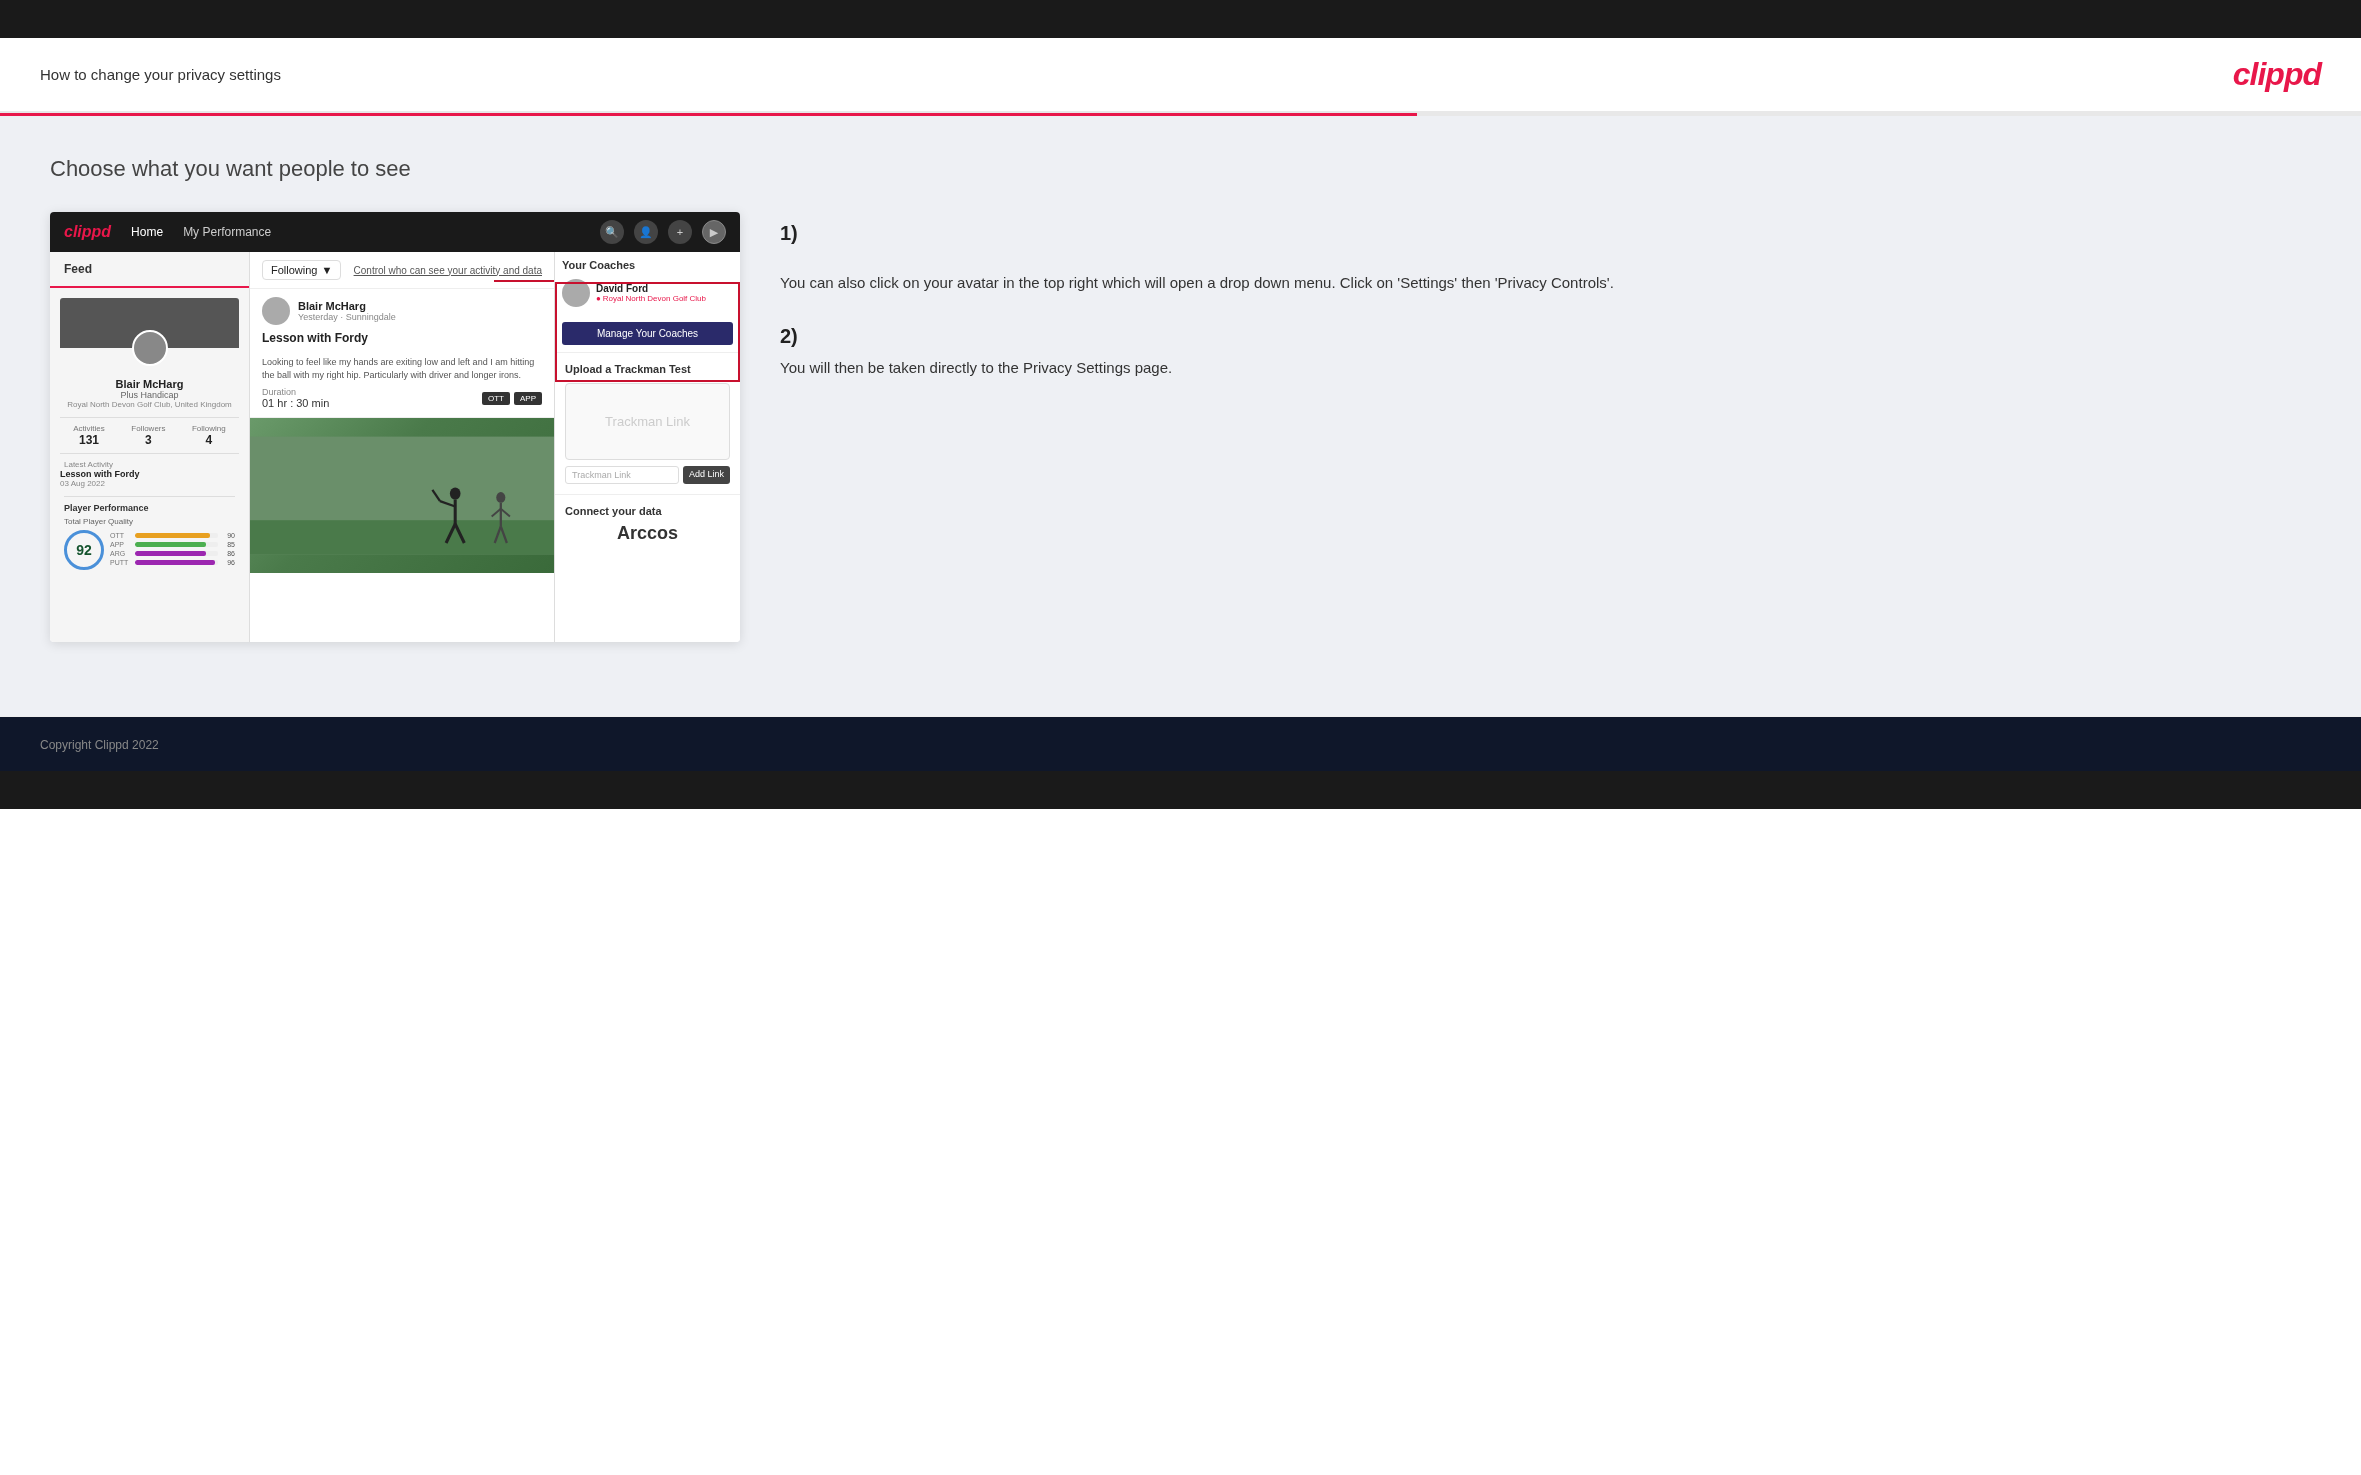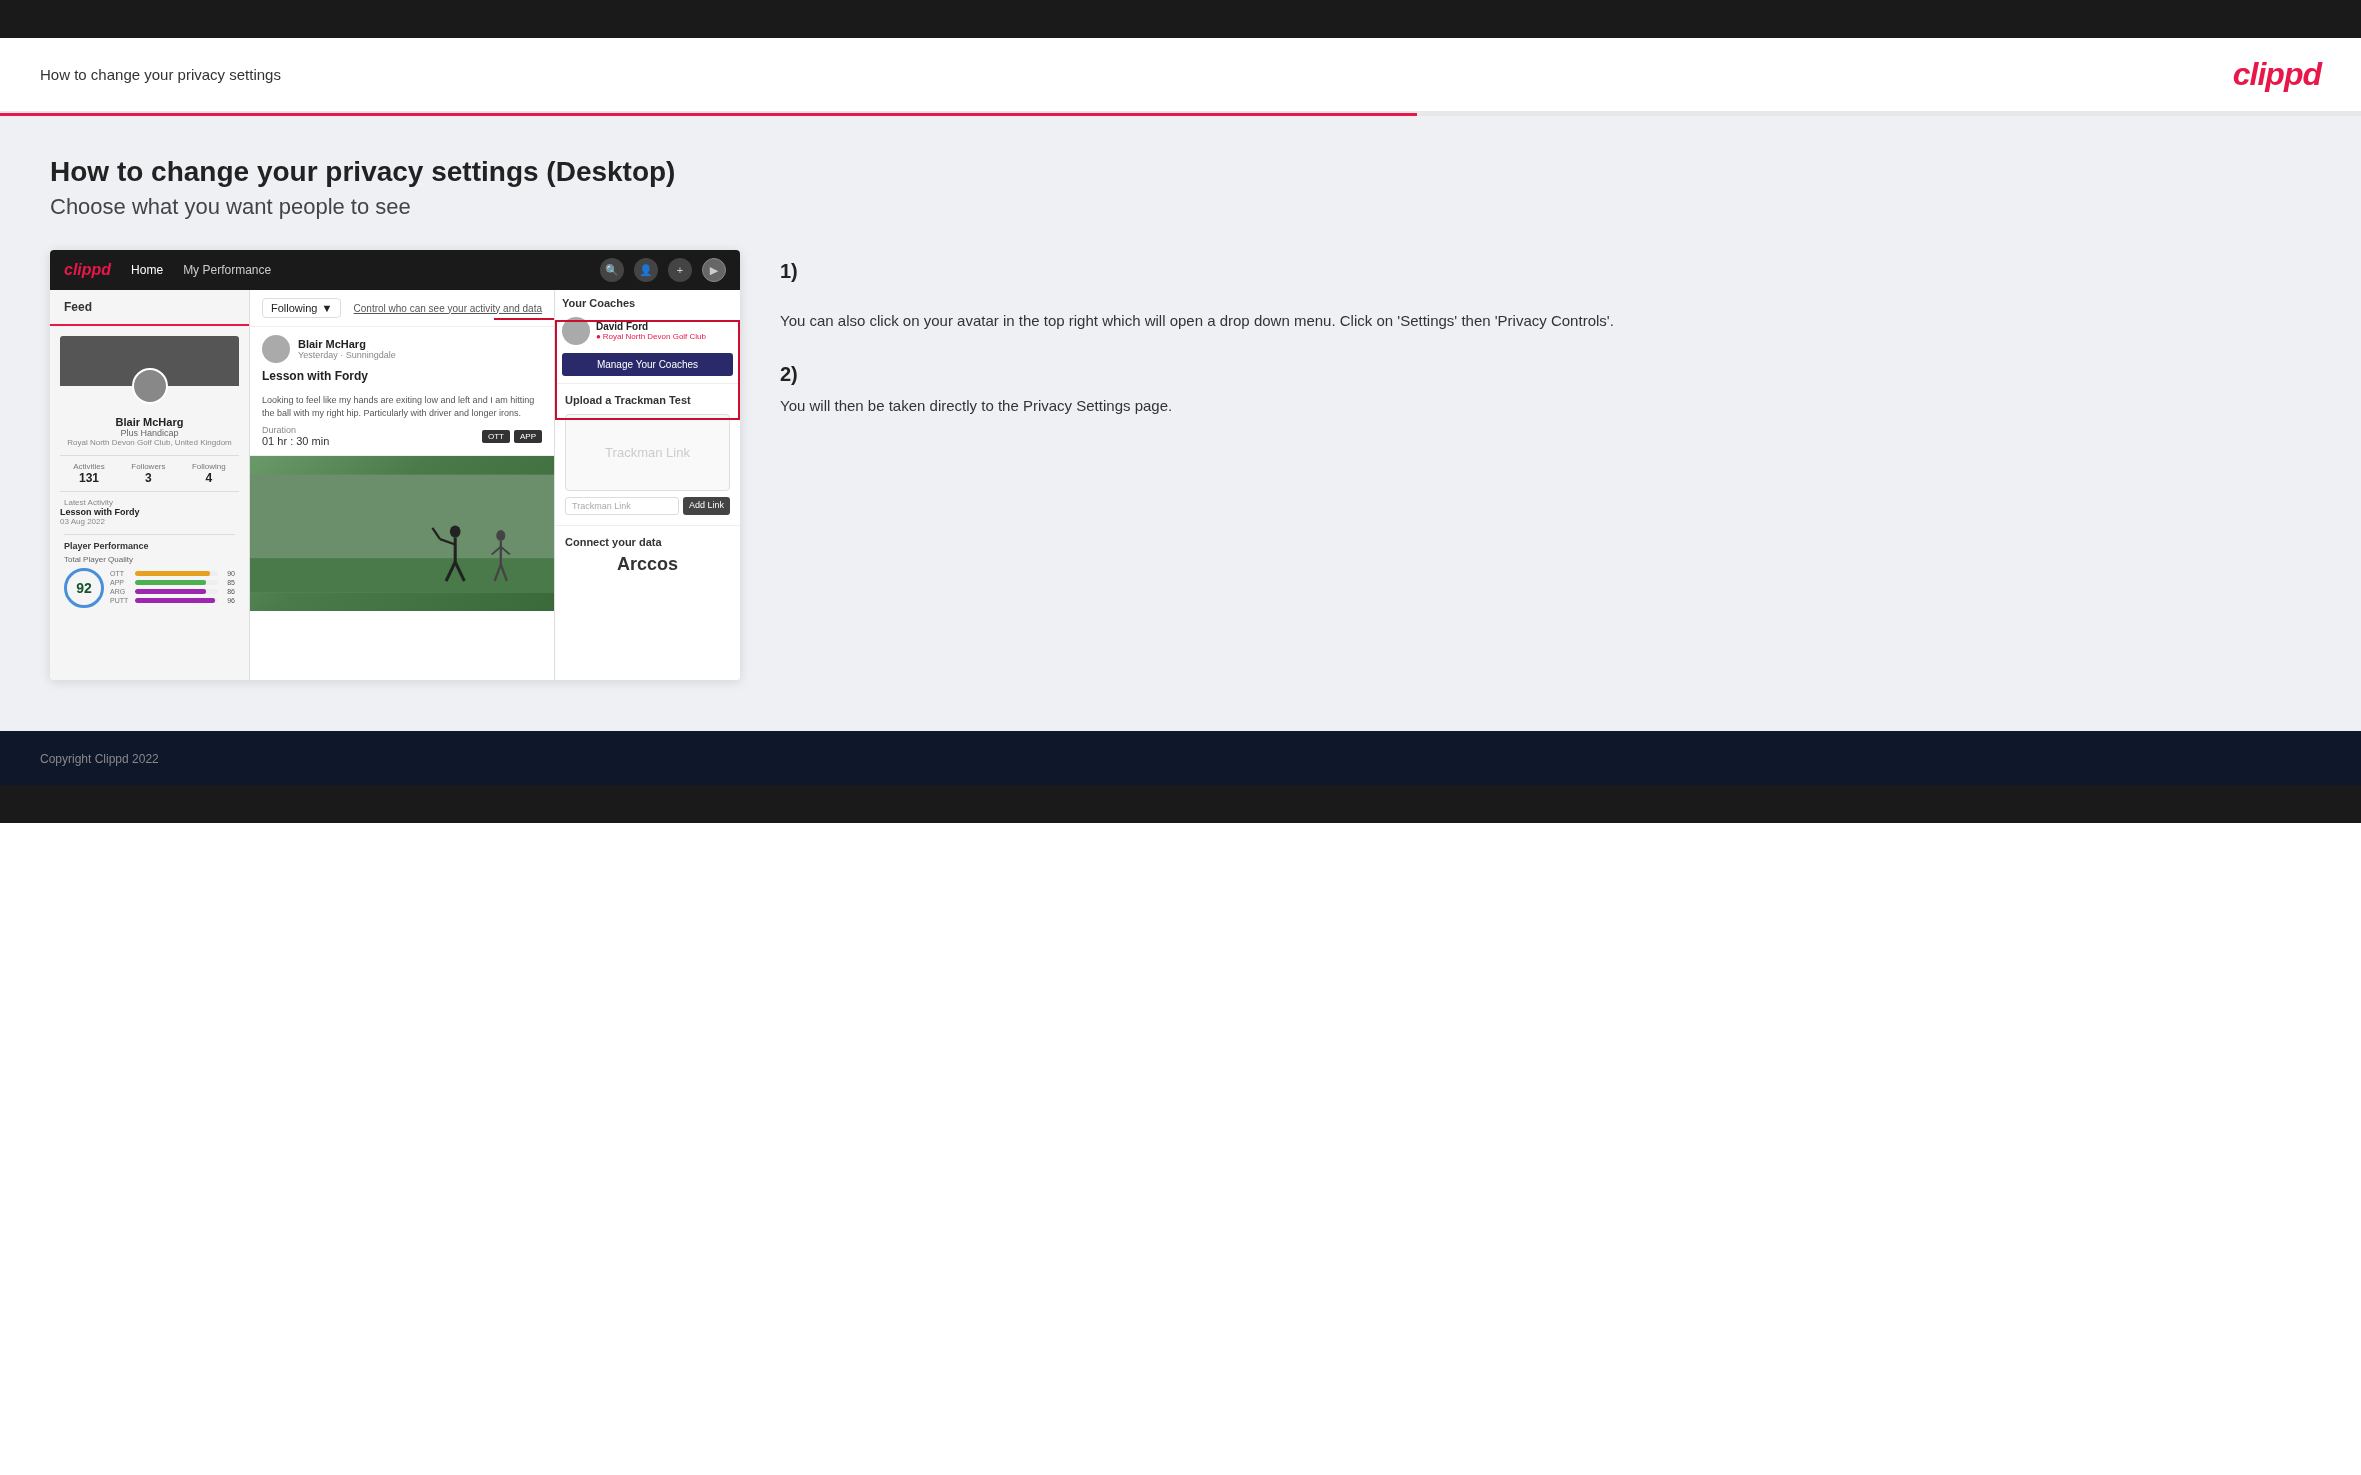--- a/index.html
+++ b/index.html
@@ -390,21 +390,21 @@
     .app-section-title {
       font-size: 11px;
       font-weight: bold;
       color: #333;
       margin-bottom: 8px;
     }
     .app-coach-row {
       display: flex;
       align-items: center;
       gap: 6px;
-      margin-bottom: 8px;
+      margin-bottom: 15px;
     }
     .app-coach-avatar {
       width: 28px;
       height: 28px;
       border-radius: 50%;
       background: #aaa;
       flex-shrink: 0;
     }
     .app-coach-name {
       font-size: 10px;
@@ -531,21 +531,20 @@
 
 <div class="top-bar"></div>
 
 <div class="header">
   <span class="header-title">How to change your privacy settings</span>
   <span class="clippd-logo">clippd</span>
 </div>
 <div class="header-divider"></div>
 
 <div class="main-content">
-  <h1 class="page-heading">How to change your privacy settings (Desktop)</h1>
   <p class="page-subheading">Choose what you want people to see</p>
 
   <div class="demo-layout">
 
     <div class="app-screenshot">
 
       <div class="app-navbar">
         <span class="app-logo">clippd</span>
         <span class="app-nav-link active">Home</span>
         <span class="app-nav-link">My Performance</span>

